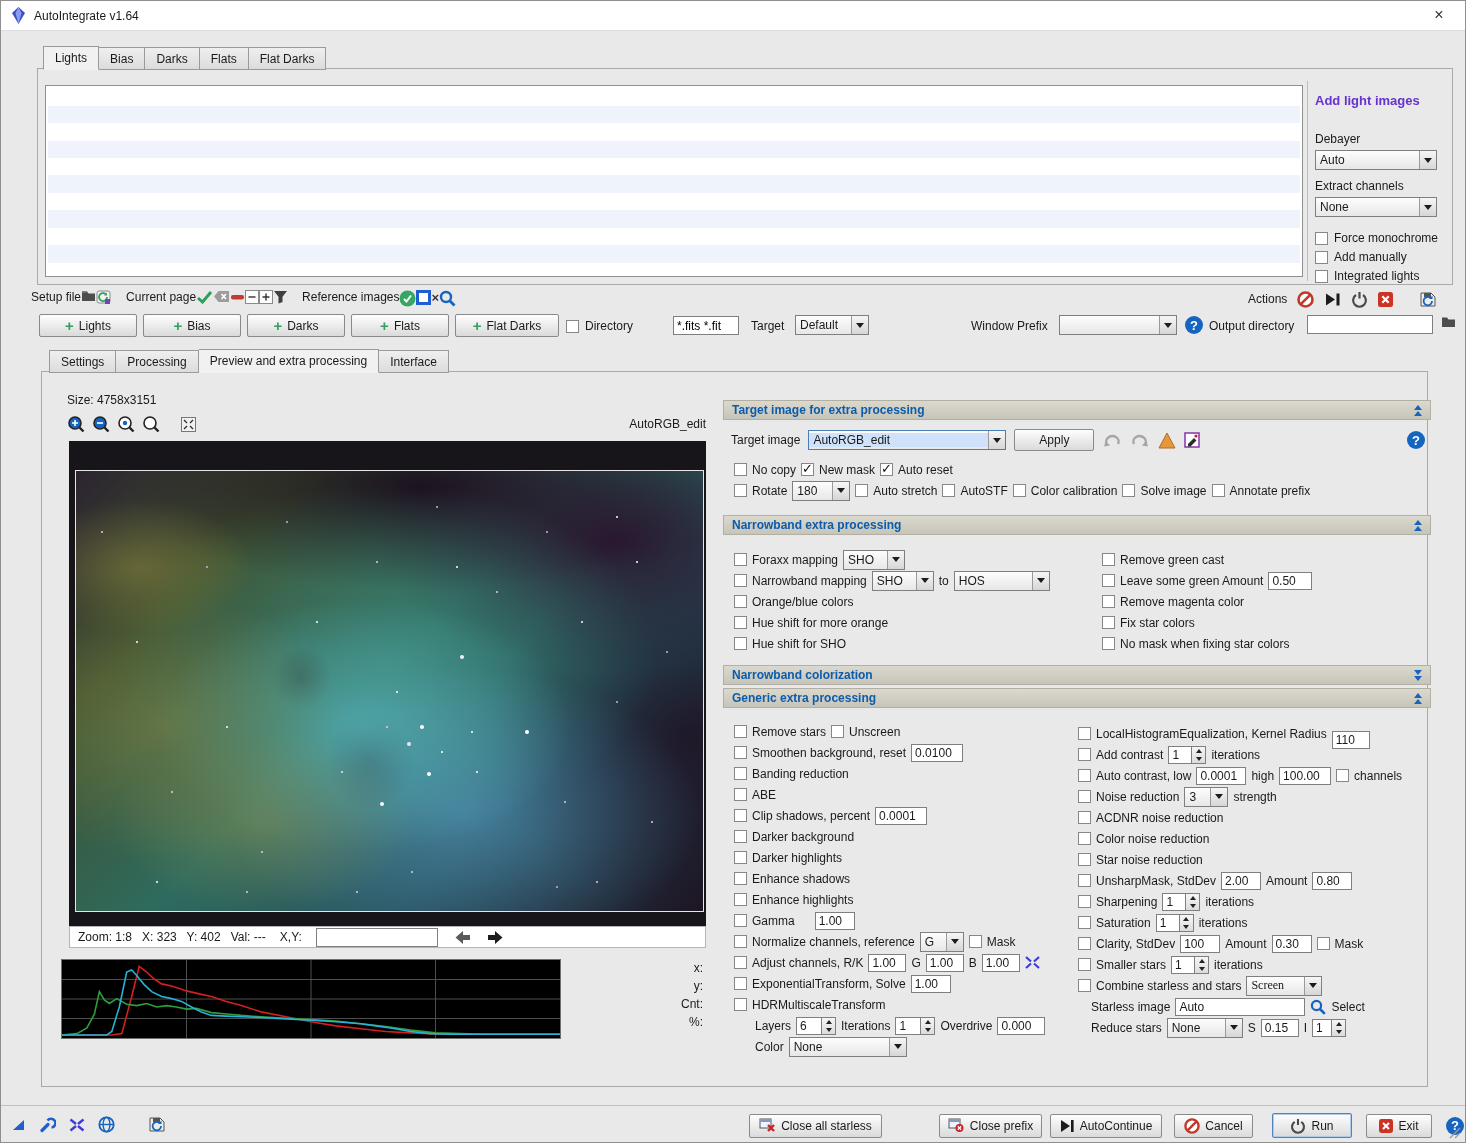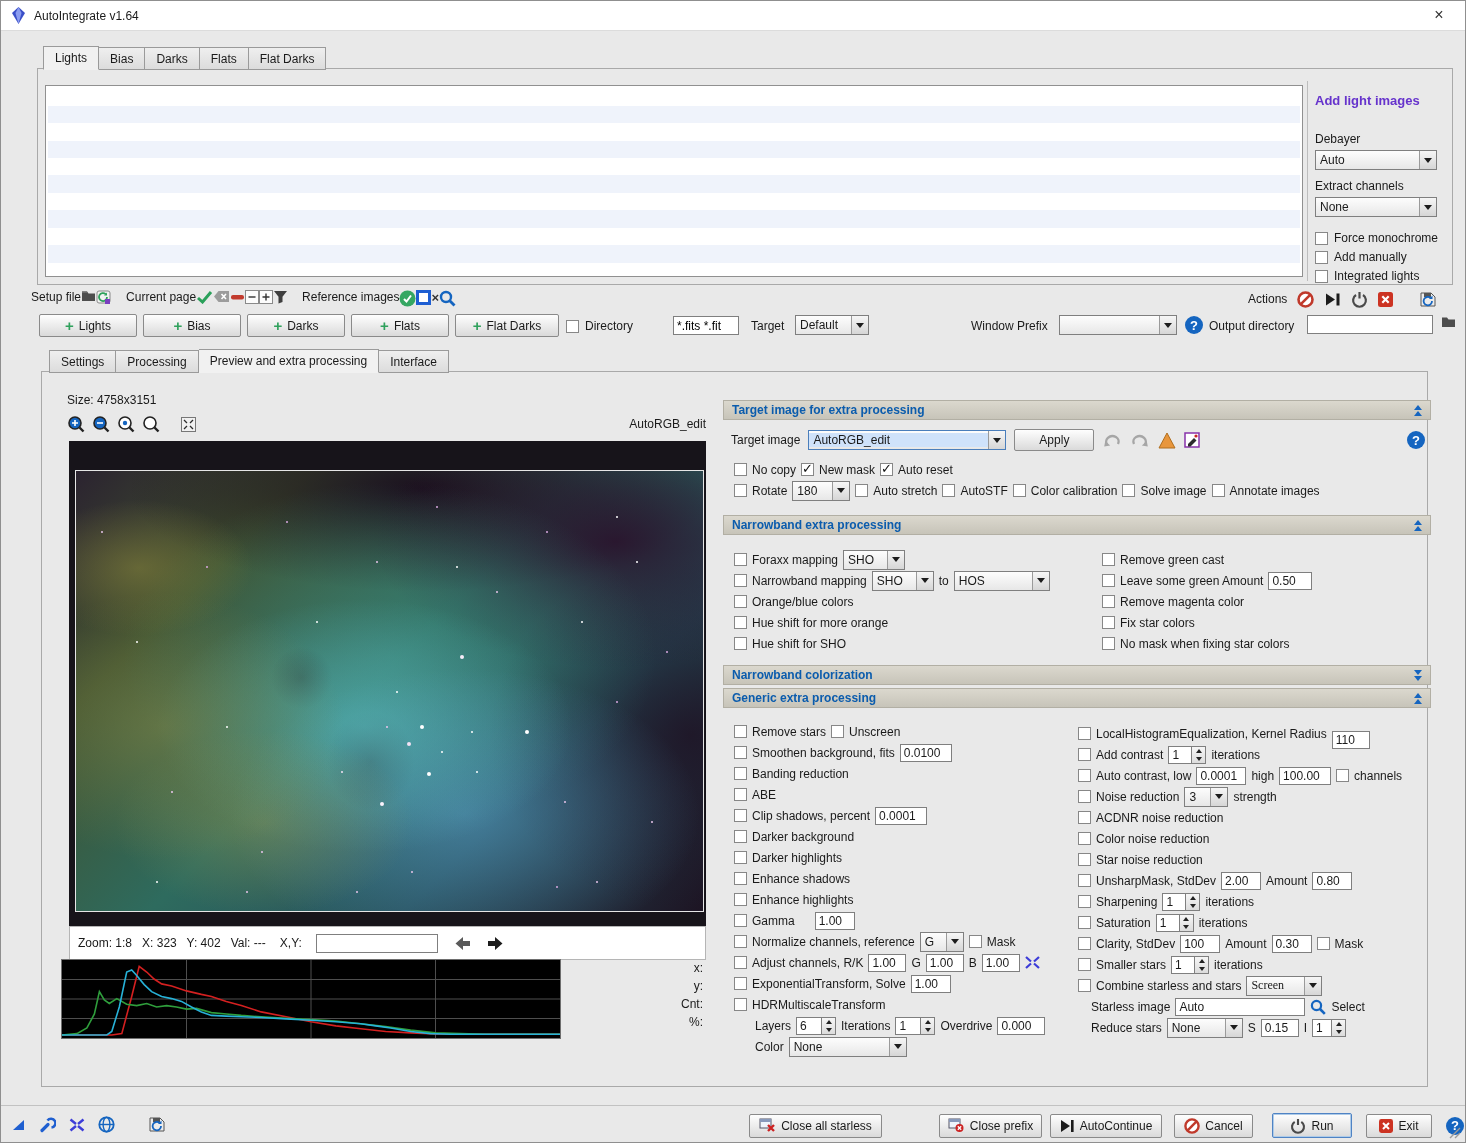--- a/index.html
+++ b/index.html
@@ -348,21 +348,21 @@
     </span>
 </div>
 <span class="abs" style="left:560px;top:416px;width:145px;text-align:right">AutoRGB_edit</span>
 
 <div class="abs canvas" style="left:68px;top:440px;width:637px;height:485px">
   <div class="nebula">
     <div class="stars"></div>
   </div>
 </div>
 
-<div class="abs statusbar" style="left:68px;top:925px;width:637px;height:34px">
+<div class="abs statusbar" style="left:68px;top:925px;width:637px;height:22px">
   <span>
     <span>Zoom:</span> <span>1:8</span>&nbsp;&nbsp;
     <span>X:</span> <span>323</span>&nbsp;&nbsp;
     <span>Y:</span> <span>402</span>&nbsp;&nbsp;
     <span>Val:</span> <span>---</span>
   </span>
   <span style="">X,Y:</span>
   <input class="txt" style="width: 122px;" value="">
   <span class="ico" style="margin-left:2px">
       <svg width="18" height="15">
@@ -461,21 +461,21 @@
       </span>
       <span class="cb"></span>
       <span class="lbl">Auto stretch</span>
       <span class="cb"></span>
       <span class="lbl">AutoSTF</span>
       <span class="cb"></span>
       <span class="lbl">Color calibration</span>
       <span class="cb"></span>
       <span class="lbl">Solve image</span>
       <span class="cb"></span>
-      <span class="lbl">Annotate images</span>
+      <span class="lbl">Annotate prefix</span>
     </div>
   </div>
 
 <div class="abs sec-h" style="left:722px;top:514px;width:708px">
   <span>Narrowband extra processing</span>
     <span class="sp"></span>
   <span class="dblarr">
       <span class="t-up"></span>
       <span class="t-up"></span>
     </span>
@@ -563,21 +563,21 @@
 </div>
 <div class="abs" style="left:733px;top:720px;width:345px">
     <div class="ctl-row">
       <span class="cb"></span>
       <span class="lbl">Remove stars</span>
       <span class="cb"></span>
       <span class="lbl">Unscreen</span>
     </div>
     <div class="ctl-row">
       <span class="cb"></span>
-      <span class="lbl">Smoothen background, fits</span>
+      <span class="lbl">Smoothen background, reset</span>
       <span class="field" style="width: 52px;">0.0100</span>
     </div>
     <div class="ctl-row">
       <span class="cb"></span>
       <span class="lbl">Banding reduction</span>
     </div>
     <div class="ctl-row">
       <span class="cb"></span>
       <span class="lbl">ABE</span>
     </div>

